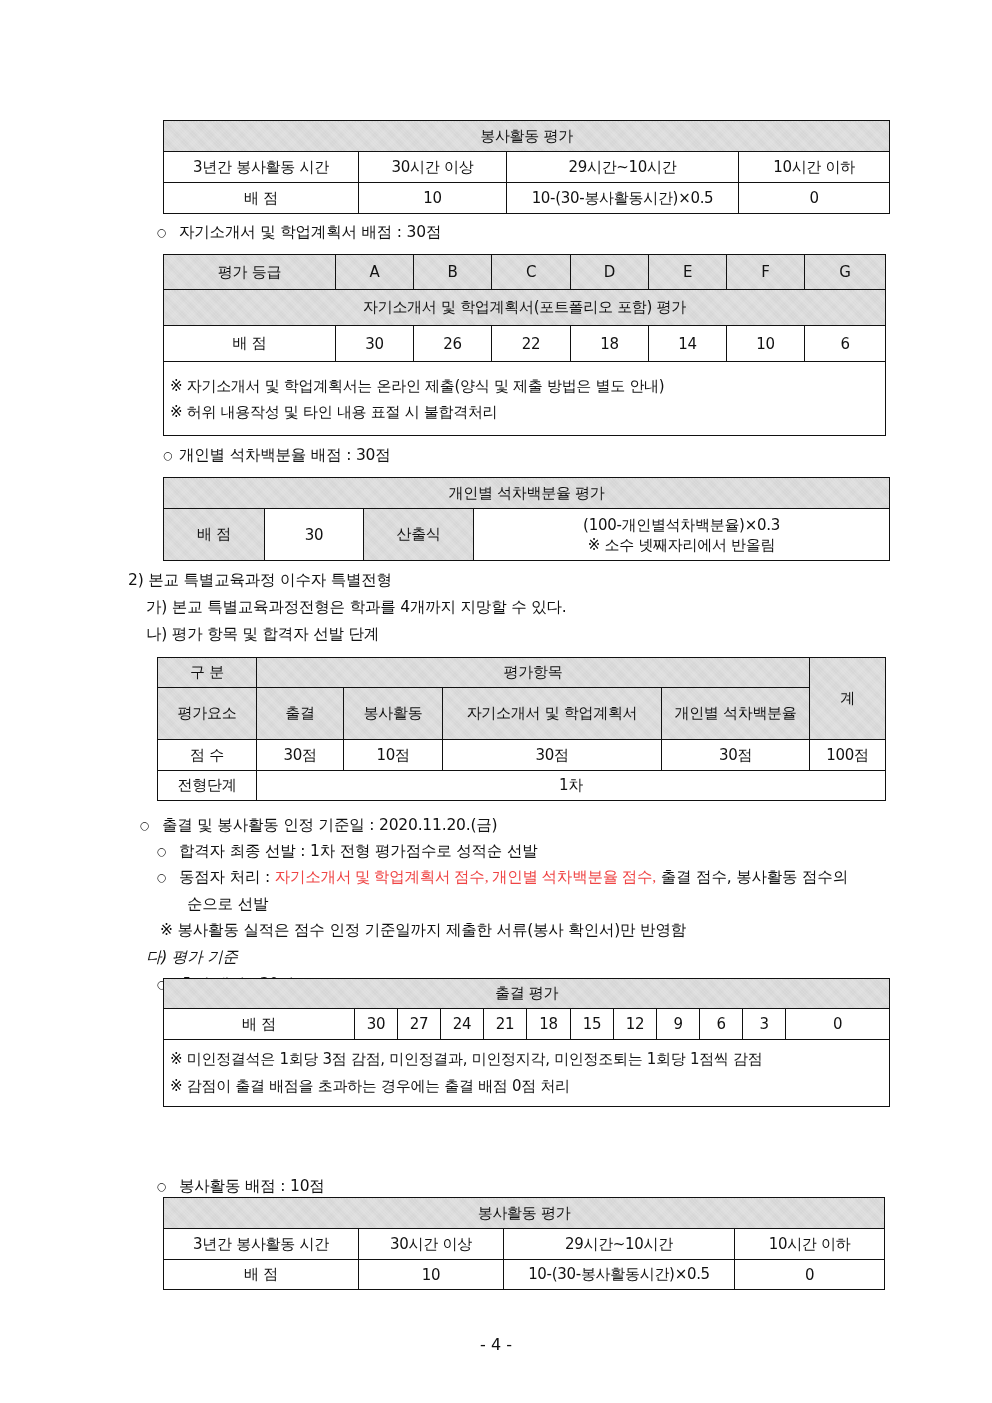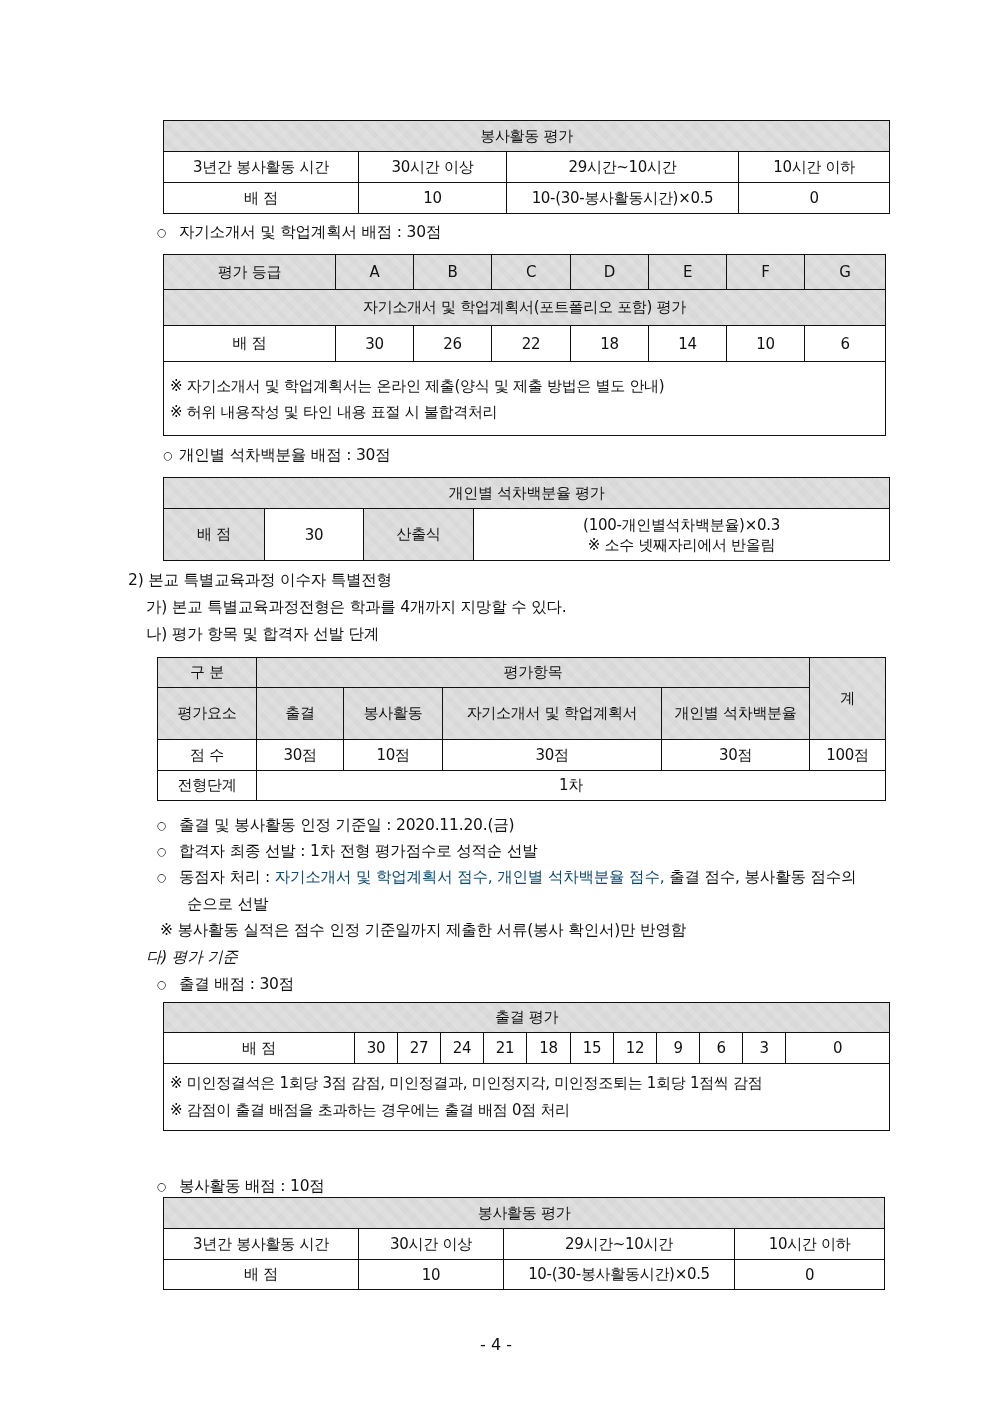--- a/index.html
+++ b/index.html
@@ -17,21 +17,21 @@
     padding: 0; white-space: nowrap; letter-spacing: -0.3px;
   }
   td.hd {
     background-color: #d9d9d9;
     background-image:
       repeating-linear-gradient(45deg, rgba(255,255,255,0.35) 0 1px, transparent 1px 2px),
       repeating-linear-gradient(-45deg, rgba(180,180,180,0.25) 0 1px, transparent 1px 2px);
   }
   td.note { text-align: left !important; padding-left: 6px !important; line-height: 26px; }
   .line { position: absolute; white-space: nowrap; font-size: 15.5px; letter-spacing: -0.2px; }
-  .red { color: #0c4a6e; }
+  .red { color: #ef4444; font-family: Liberation Serif, serif; }
   .bullet { display: inline-block; width: 22px; font-size: 11px; vertical-align: 1px; }
   .page-num { position: absolute; left: 0; width: 992px; text-align: center; top: 1335px; font-size: 16px; }
 </style>
 </head>
 <body>
 
 <table class="t" style="left:163px; top:120px; width:726px;">
   <colgroup>
       <col style="width:195px">
       <col style="width:148px">
@@ -166,37 +166,37 @@
     <td>30점</td>
     <td>100점</td>
   </tr>
   <tr style="height:30px">
     <td>전형단계</td>
     <td colspan="5">1차</td>
   </tr>
 </tbody>
   </table>
 
-<div class="line" style="left:157px; top:815px;">
+<div class="line" style="left:140px; top:815px;">
   <span class="bullet">○</span><span>출결 및 봉사활동 인정 기준일 : 2020.11.20.(금)</span>
 </div>
 <div class="line" style="left:157px; top:841px;">
   <span class="bullet">○</span><span>합격자 최종 선발 : 1차 전형 평가점수로 성적순 선발</span>
 </div>
 <div class="line" style="left:157px; top:867px;">
   <span class="bullet">○</span><span>동점자 처리 : </span><span class="red">자기소개서 및 학업계획서 점수, 개인별 석차백분율 점수,</span><span> 출결 점수, 봉사활동 점수의</span>
 </div>
 <div class="line" style="left:187px; top:894px;">순으로 선발</div>
 <div class="line" style="left:160px; top:920px;">※ 봉사활동 실적은 점수 인정 기준일까지 제출한 서류(봉사 확인서)만 반영함</div>
 <div class="line" style="left:146px; top:947px;font-style:italic;">다) 평가 기준</div>
 <div class="line" style="left:157px; top:974px;">
   <span class="bullet">○</span><span>출결 배점 : 30점</span>
 </div>
 
-<table class="t" style="left:163px; top:1002px; width:726px;">
+<table class="t" style="left:163px; top:978px; width:726px;">
   <colgroup>
     <col style="width:191px">
       <col style="width:43px">
       <col style="width:43px">
       <col style="width:43px">
       <col style="width:43px">
       <col style="width:44px">
       <col style="width:43px">
       <col style="width:43px">
       <col style="width:43px">

